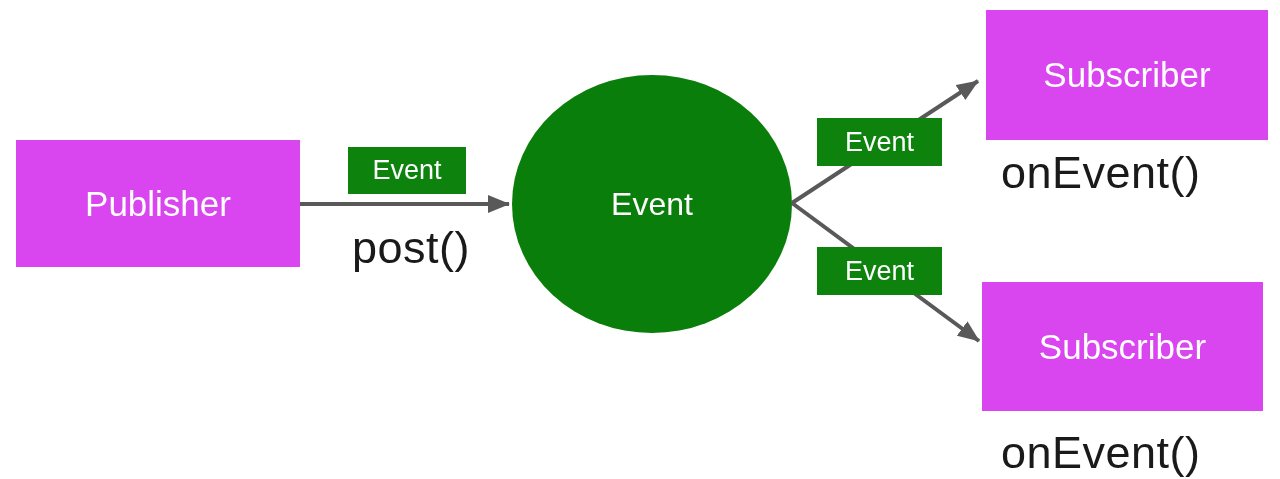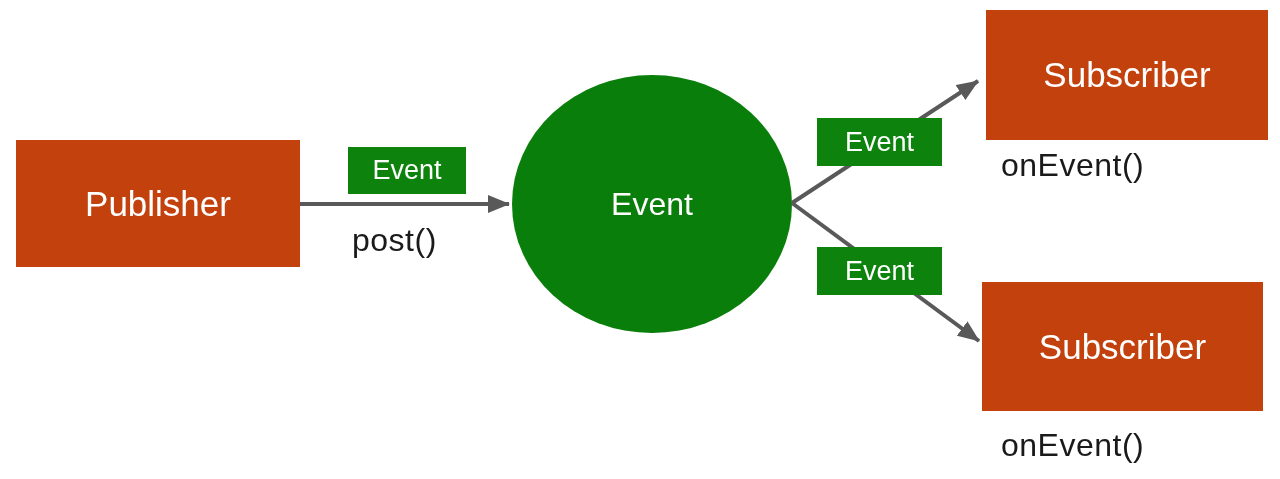--- a/index.html
+++ b/index.html
@@ -10,21 +10,21 @@
   }
   #canvas {
     position: relative;
     width: 1280px;
     height: 479px;
     background: #ffffff;
     overflow: hidden;
   }
   .node-box {
     position: absolute;
-    background: #c2410c;
+    background: #d946ef;
     color: #ffffff;
     display: flex;
     align-items: center;
     justify-content: center;
     font-size: 35px;
     font-weight: 400;
     z-index: 3;
   }
   #publisher-box  { left: 16px;  top: 140px; width: 284px; height: 127px; }
   #subscriber-top-box    { left: 986px; top: 10px;  width: 282px; height: 130px; }
@@ -56,21 +56,21 @@
     font-size: 27px;
     z-index: 4;
   }
   #badge-post   { left: 348px; top: 147px; width: 118px; height: 47px; }
   #badge-top    { left: 817px; top: 118px; width: 125px; height: 48px; }
   #badge-bottom { left: 817px; top: 247px; width: 125px; height: 48px; }
 
   .code-label {
     position: absolute;
     color: #1a1a1a;
-    font-size: 32px;
+    font-size: 45px;
     font-weight: 300;
     letter-spacing: 0.5px;
     z-index: 3;
     white-space: nowrap;
   }
   #post-label           { left: 352px;  top: 222px; width: 120px; }
   #onevent-top-label    { left: 1001px; top: 147px; }
   #onevent-bottom-label { left: 1001px; top: 427px; }
 
   #arrow-layer {

